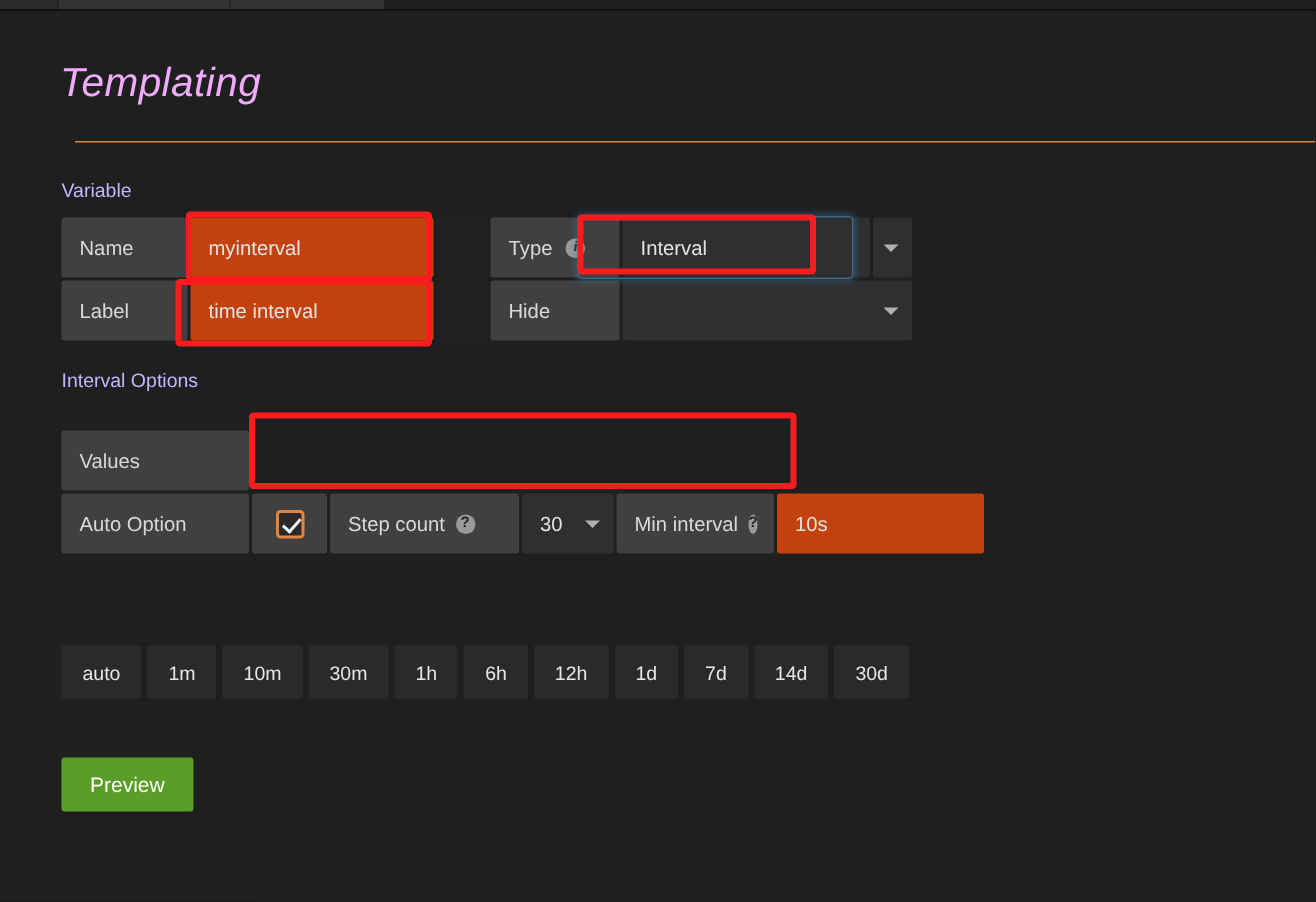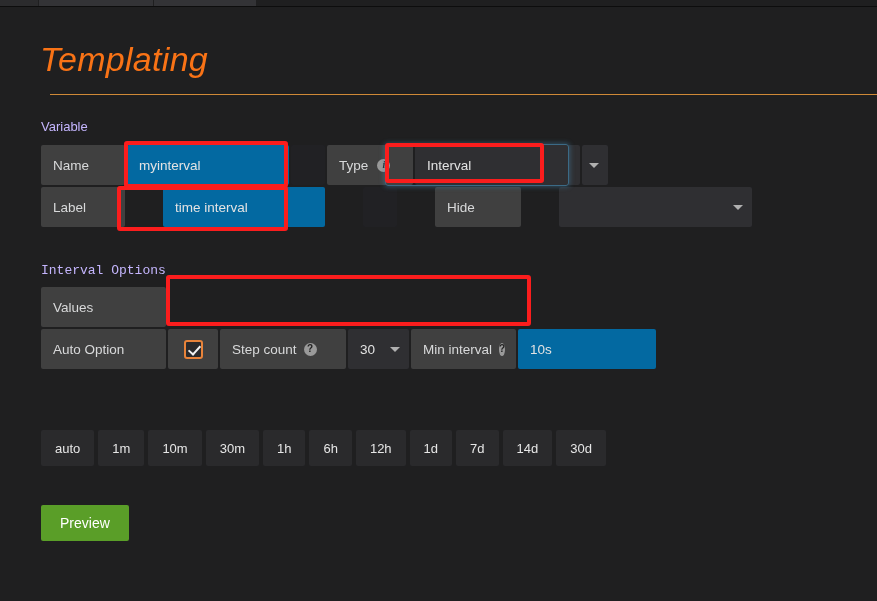--- a/index.html
+++ b/index.html
@@ -36,24 +36,24 @@
     background: #333336;
   }
 
   
   .header {
     position: absolute; top: 40px; left: 40px;
     width: 837px; height: 55px;
   }
   .page-title {
     position: absolute; left: 0; top: 0;
-    font-size: 34px;
+    font-size: 27px;
     font-style: italic;
     font-weight: 400;
-    color: #f97316;
+    color: #f0abfc;
     letter-spacing: 0.3px;
     text-align: right;
   }
   .tabs {
     position: absolute; left: 166px; top: 12px;
     display: flex;
     align-items: flex-end;
     height: 43px;
   }
   .tab {
@@ -106,21 +106,21 @@
     font-size: 13.5px;
     color: #d8d9da;
     background: #212124;
     padding: 0 12px;
     border-radius: 2px;
     margin-right: 2px;
     white-space: nowrap;
   }
   .cell.label-cell { background: #404040; }
   .cell.input-cell {
-    background: #0369a1;
+    background: #c2410c;
     color: #e3e3e3;
     text-align: center;
   }
   .cell.blank { background: #212124; }
   .cell.select-cell {
     background: #2f2f32;
     color: #e3e3e3;
     position: relative;
     padding-right: 12px;
   }
@@ -258,34 +258,34 @@
       <span class="infoicon">i</span>
     </div>
     <div class="cell select-cell" style="width:165px;">
       <span>Interval</span>
     </div>
     <div class="cell select-cell" style="width:26px; padding:0;">
       <span class="caret"></span>
     </div>
   </div>
 
-  <div class="row" style="left:41px; top:187px;gap:36px;">
+  <div class="row" style="left:41px; top:187px;">
     <div class="cell label-cell" style="width:84px;">Label</div>
     <div class="cell input-cell" style="width:162px;">time interval</div>
     <div class="cell blank" style="width:34px;"></div>
     <div class="cell label-cell" style="width:86px;">Hide</div>
     <div class="cell select-cell" style="width:193px;">
       <span></span>
       <span class="caret"></span>
     </div>
   </div>
 
   <div class="focus-ring" style="left:385px; top:144px; width:184px; height:42px;"></div>
 
-  <div class="section-title" style="left:41px; top:263px;font-family:Liberation Mono, monospace;">Interval Options</div>
+  <div class="section-title" style="left:41px; top:246px;">Interval Options</div>
 
   <div class="row" style="left:41px; top:287px;">
     <div class="cell label-cell" style="width:125px;">Values</div>
   </div>
 
   <div class="row" style="left:41px; top:329px;">
     <div class="cell label-cell" style="width:125px;">Auto Option</div>
     <div class="cell label-cell" style="width:50px; justify-content:center;">
       <span class="checkbox"></span>
     </div>

